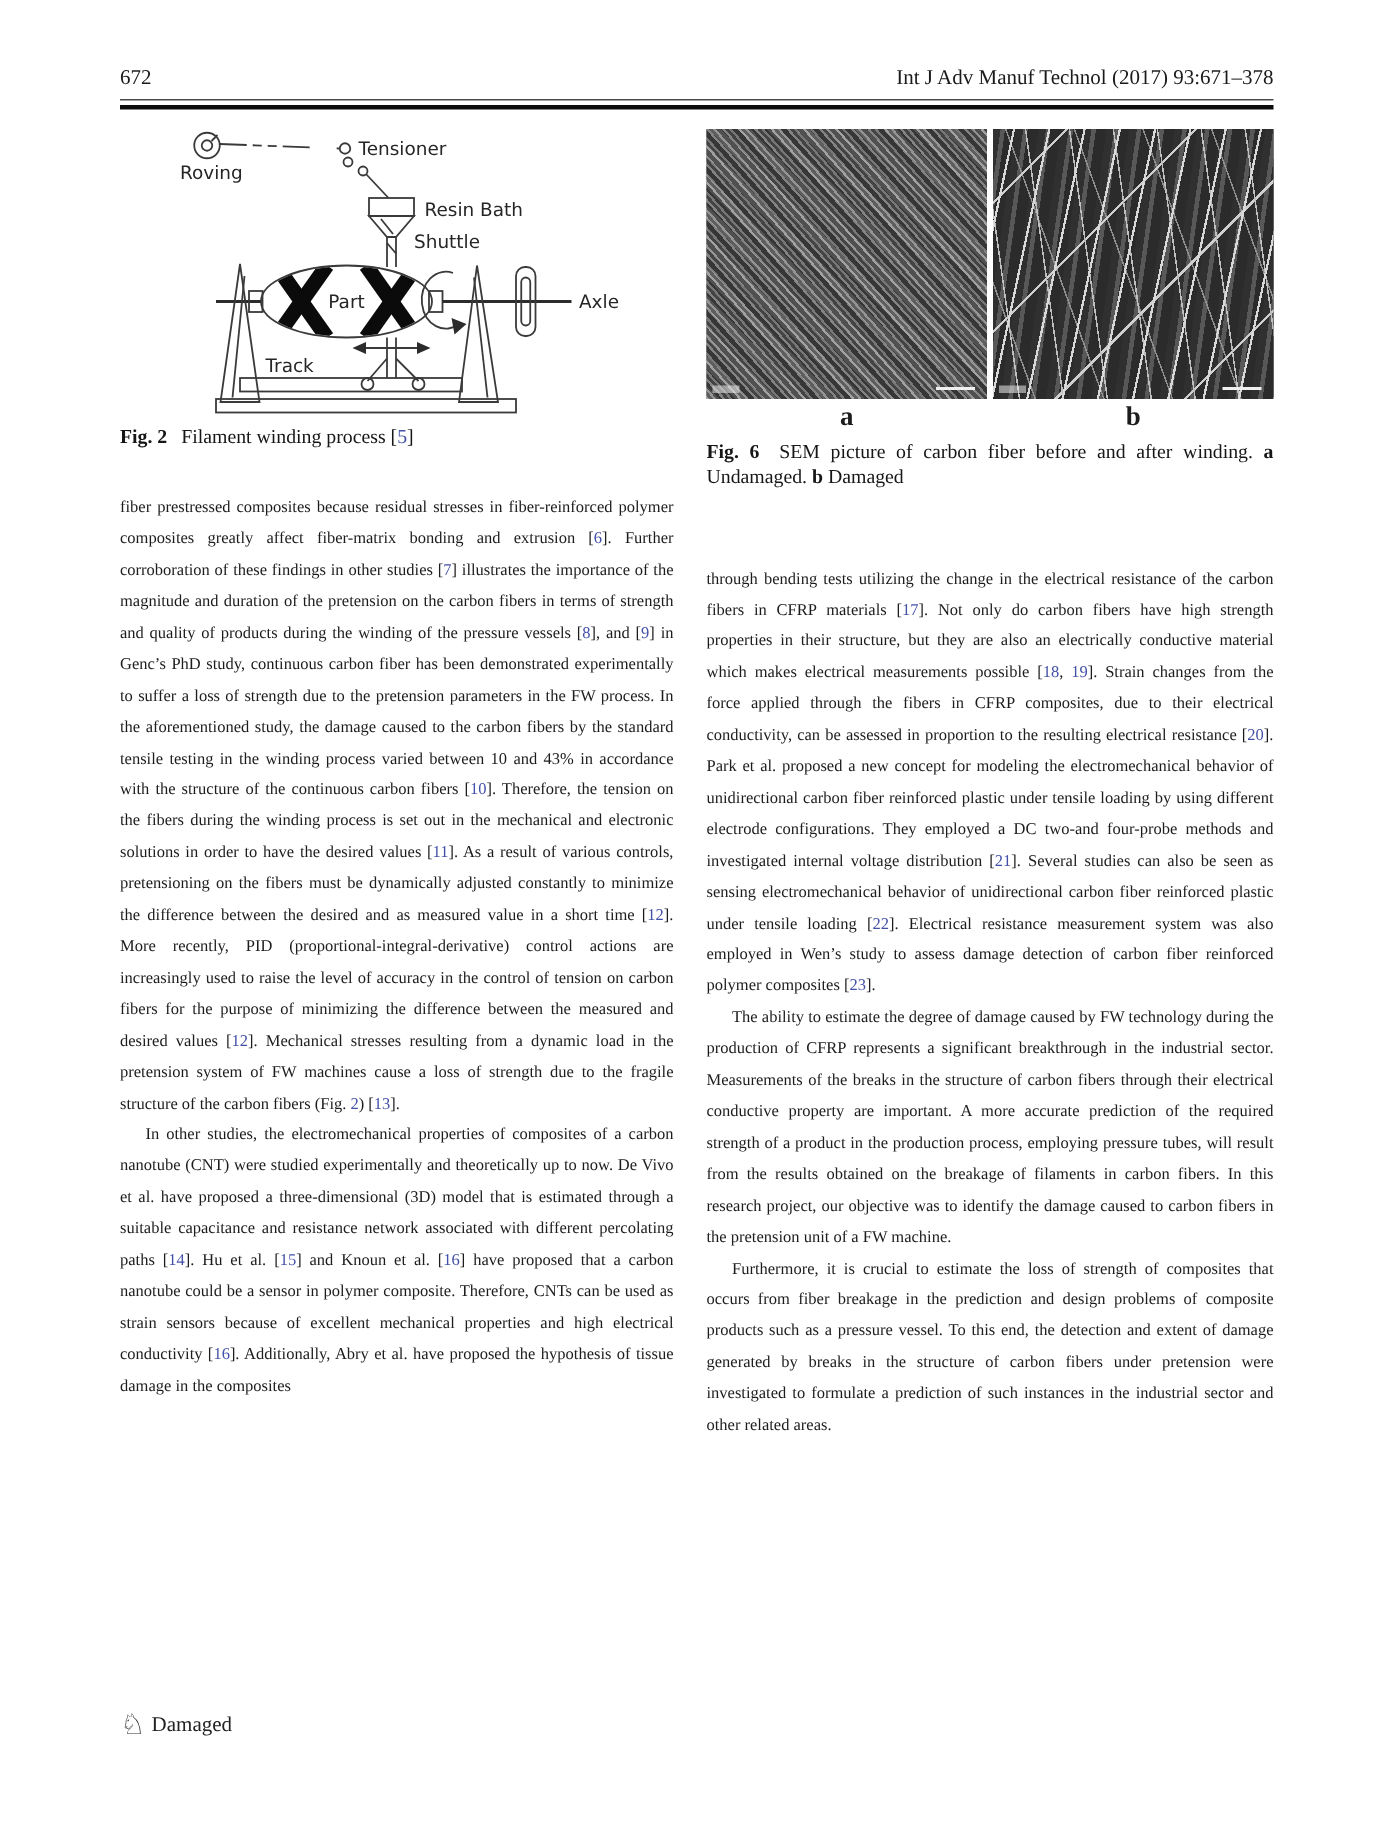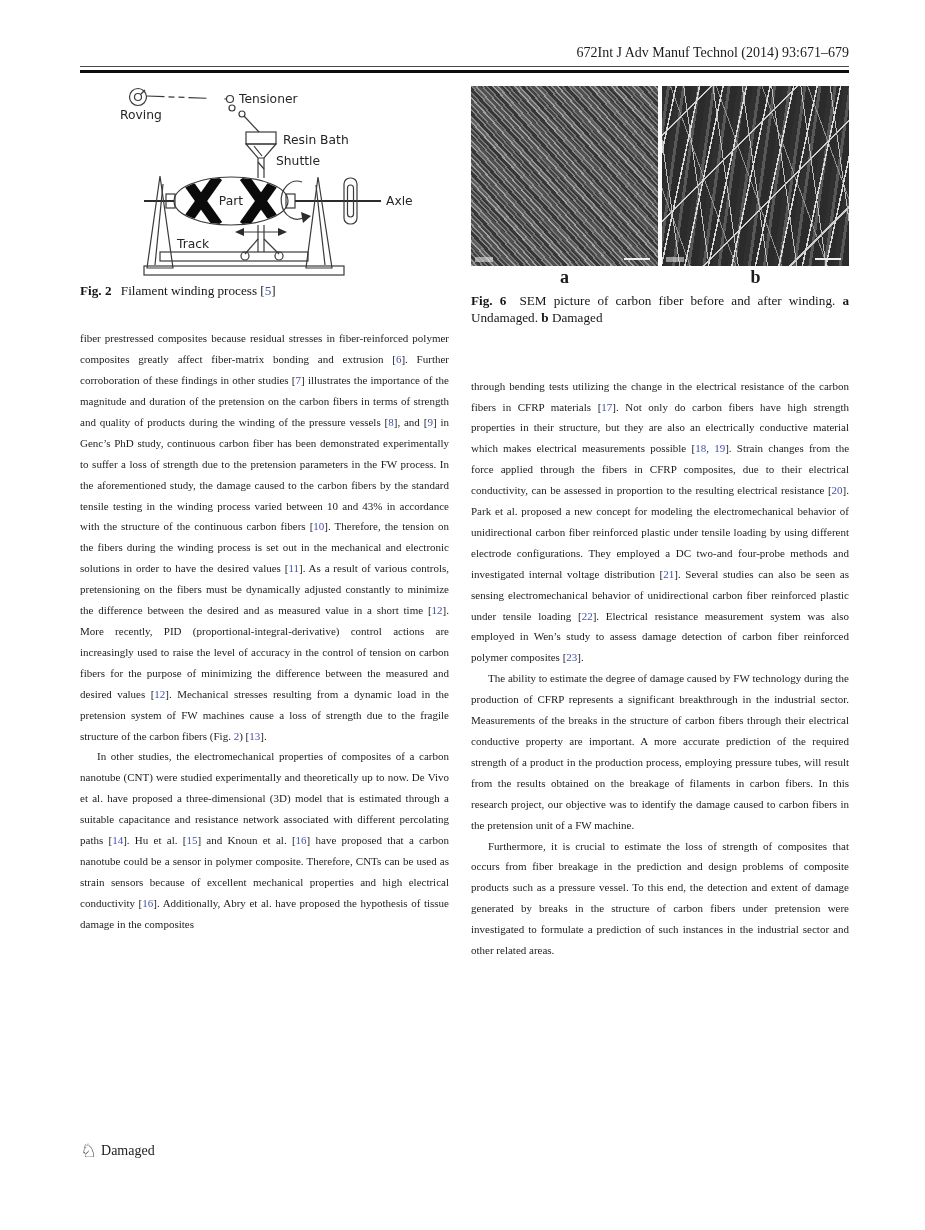--- a/index.html
+++ b/index.html
@@ -2,21 +2,21 @@
 <html><head>
 <meta charset="utf-8">
 <style>
   html,body{margin:0;padding:0;background:#ffffff;}
   body{width:925px;height:1230px;overflow:hidden;position:relative;
        font-family:"Liberation Serif", serif;color:#1c1c1c;
        -webkit-font-smoothing:antialiased;}
   .page{position:absolute;left:80px;top:0;width:769px;}
 
   
-  .hdr{padding-top:45px;display:flex;justify-content:flex-end;
+  .hdr{padding-top:45px;display:flex;justify-content:space-between;
        font-size:14px;line-height:16px;color:#1a1a1a;}
   .rule-thin{margin-top:5px;border-top:1.3px solid #4a4a4a;}
   .rule-thick{margin-top:3px;border-top:3px solid #0d0d0d;}
 
   
   .cols{display:flex;gap:22px;margin-top:13px;}
   .col-l{width:369px;}
   .col-r{width:378px;}
 
   
@@ -63,21 +63,21 @@
   .springer-icon{font-family:"DejaVu Sans", sans-serif;font-size:19px;line-height:19px;
                  margin-right:4px;color:#2a2a2a;}
 </style>
 </head>
 <body>
 
 <div class="page">
 
   <div class="hdr">
     <span>672</span>
-    <span>Int J Adv Manuf Technol (2014) 93:671–679</span>
+    <span>Int J Adv Manuf Technol (2017) 93:671–378</span>
   </div>
   <div class="rule-thin"></div>
   <div class="rule-thick"></div>
 
   <div class="cols">
 
     <div class="col-l">
 
       <svg class="fig1-svg" viewBox="0 0 369 192">
 

